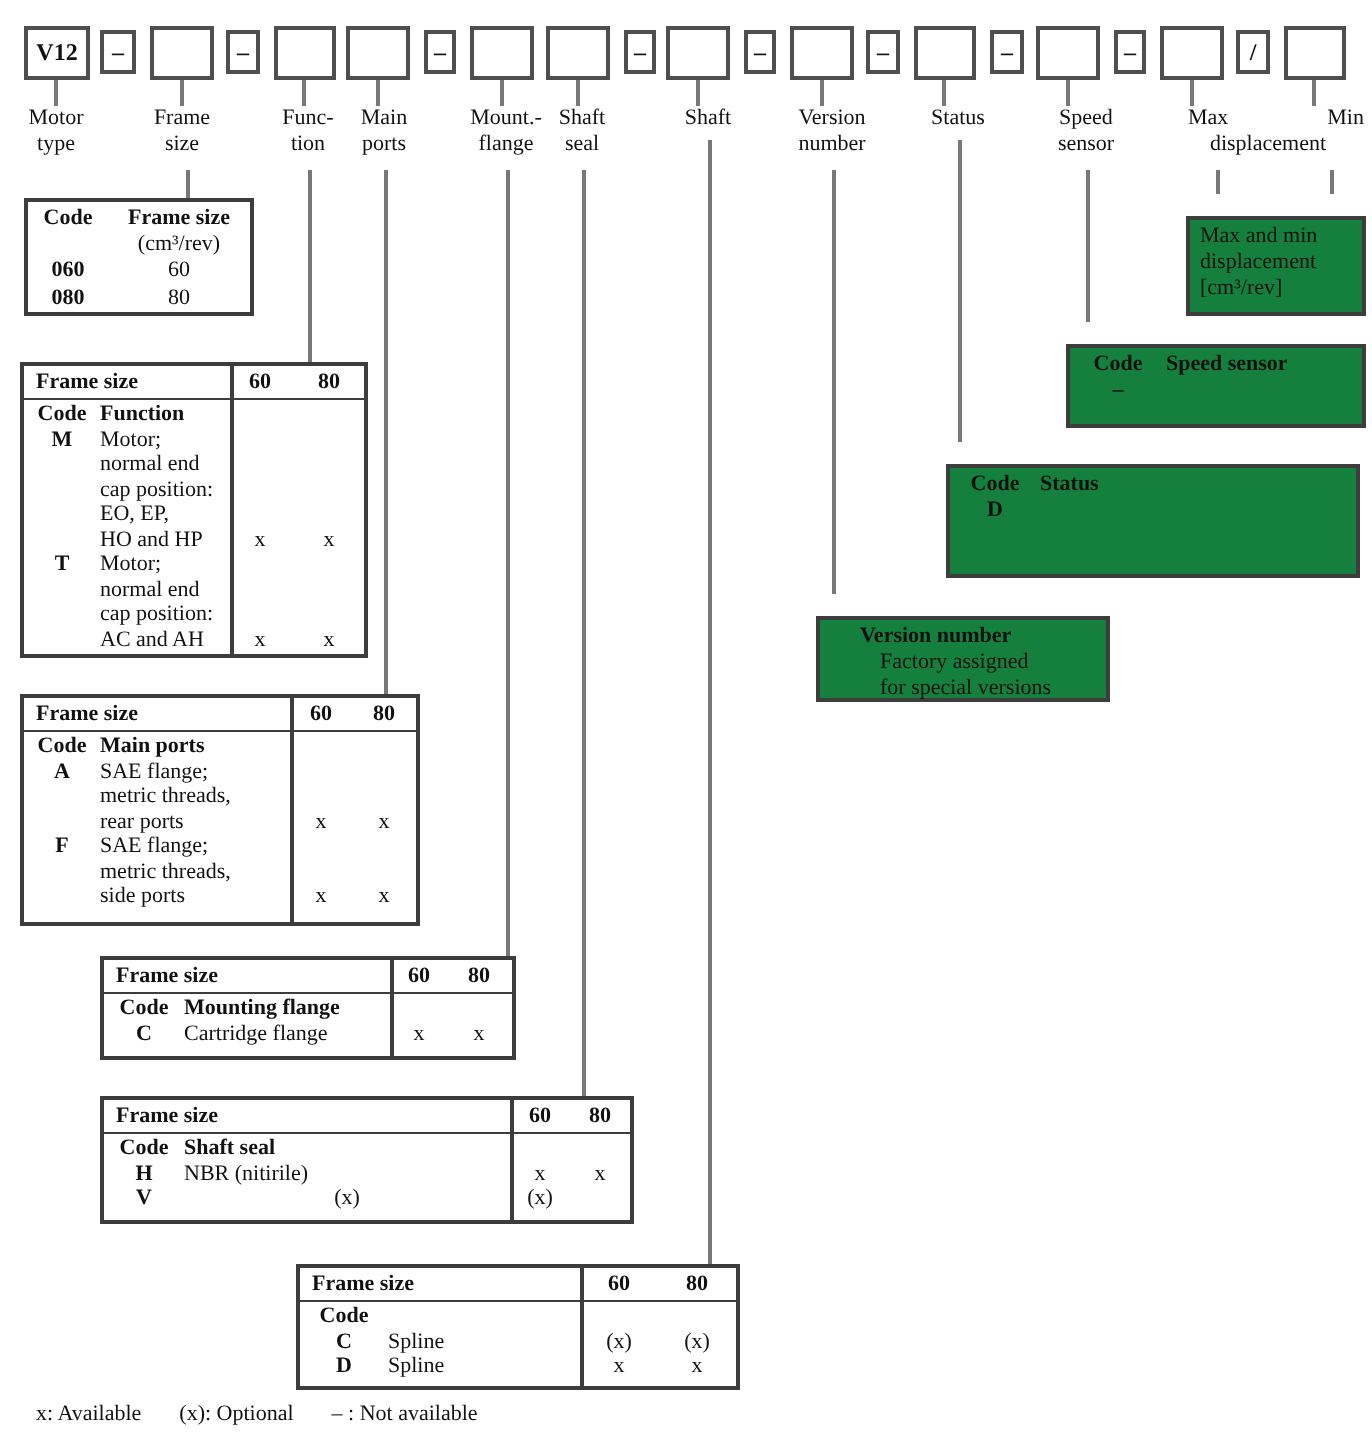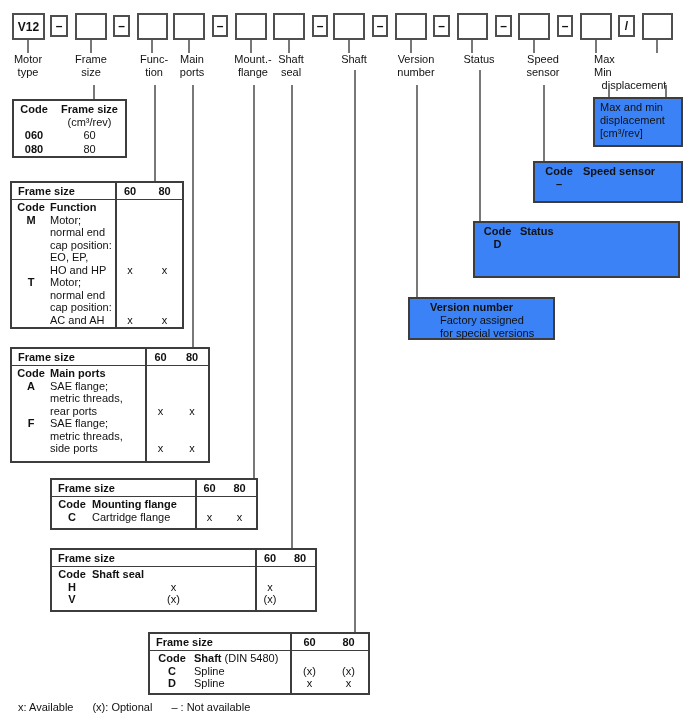--- a/index.html
+++ b/index.html
@@ -1,53 +1,53 @@
 <!DOCTYPE html>
 <html><head>
 <meta charset="utf-8">
 <style>
   html,body{margin:0;padding:0;background:#fff;}
   .canvas{position:relative;width:686px;height:722px;background:#ffffff;
-    font-family:Liberation Sans, sans-serif;color:#111;font-size:11px;overflow:hidden;}
+    font-family:Liberation Serif, serif;color:#111;font-size:11px;overflow:hidden;}
 
   
   .cbox{position:absolute;top:13px;height:27px;border:2px solid #4f4f4f;box-sizing:border-box;
     background:#fff;display:flex;align-items:center;justify-content:center;
     font-weight:bold;font-size:12px;}
   .sep{position:absolute;top:15px;height:22px;border:2px solid #4f4f4f;box-sizing:border-box;
     background:#fff;display:flex;align-items:center;justify-content:center;
     font-weight:bold;font-size:12px;}
 
   
   .stub{position:absolute;top:40px;height:13px;width:2px;background:#787878;}
   .vline{position:absolute;width:2px;background:#787878;}
 
   
   .flabel{position:absolute;top:53px;width:56px;text-align:center;line-height:13px;}
   .flabel span{display:block;}
   .maxmin{position:absolute;top:53px;left:586px;width:96px;line-height:13px;}
-  .maxmin .row1{display:flex;justify-content:space-between;padding-left:8px;flex-direction:column;}
+  .maxmin .row1{display:flex;justify-content:space-between;padding-left:8px;}
   .maxmin .row2{text-align:center;}
 
   
   .dtable{position:absolute;border:2px solid #3d3d3d;background:#fff;box-sizing:border-box;}
   .vdiv{position:absolute;top:0;bottom:0;width:1.5px;background:#3d3d3d;}
   .thdr{display:grid;align-items:center;height:16px;border-bottom:1.5px solid #3d3d3d;font-weight:bold;}
   .hspan{grid-column:1/3;padding-left:6px;}
   .chead{text-align:center;}
   .tsection{padding:1px 0 3px 0;}
   .srow{display:grid;}
   .ccol{text-align:center;font-weight:bold;align-self:start;line-height:12.5px;}
   .ncol{font-weight:bold;line-height:12.5px;}
   .ncol .sfx{font-weight:normal;}
   .dcol{white-space:pre;line-height:12.5px;}
   .mark{text-align:center;align-self:end;line-height:12.5px;}
 
   
-  .infobox{position:absolute;border:2px solid #3d3d3d;background:#3b82f6;box-sizing:border-box;padding:2px 0;}
+  .infobox{position:absolute;border:2px solid #3d3d3d;background:#15803d;box-sizing:border-box;padding:2px 0;margin-top:11px;}
   .ib-title{font-weight:bold;padding-left:20px;line-height:13px;}
   .ib-desc{white-space:pre;margin-left:30px;line-height:13px;}
   .grid2{display:grid;}
   .pre{white-space:pre;line-height:13px;}
   .ctr{text-align:center;}
 
   .legend{position:absolute;left:18px;top:701px;display:flex;gap:19px;line-height:13px;}
 </style>
 </head>
 <body>
@@ -259,20 +259,21 @@
       <span class="chead">60</span>
       <span class="chead">80</span>
     </div>
     <div class="tsection">
       <div class="srow" style="grid-template-columns:40px 223px">
         <span class="ccol">Code</span>
         <span class="ncol">Shaft seal</span>
       </div>
       <div class="srow" style="grid-template-columns:40px 163px 30px 30px">
         <span class="ccol">H</span>
+        <span class="dcol">NBR (nitirile)</span>
         <span class="mark">x</span>
         <span class="mark">x</span>
       </div>
       <div class="srow" style="grid-template-columns:40px 163px 30px 30px">
         <span class="ccol">V</span>
         <span class="mark">(x)</span>
         <span class="mark">(x)</span>
       </div>
     </div>
   </div>
@@ -280,21 +281,20 @@
   <div class="dtable" style="left:148px;top:632px;width:222px;height:63px">
     <div class="vdiv" style="left:140px"></div>
     <div class="thdr" style="grid-template-columns:44px 96px 39px 39px">
       <span class="hspan">Frame size</span>
       <span class="chead">60</span>
       <span class="chead">80</span>
     </div>
     <div class="tsection">
       <div class="srow" style="grid-template-columns:44px 178px">
         <span class="ccol">Code</span>
-        <span class="ncol"><b>Shaft</b> <span class="sfx">(DIN 5480)</span></span>
       </div>
       <div class="srow" style="grid-template-columns:44px 96px 39px 39px">
         <span class="ccol">C</span>
         <span class="dcol">Spline</span>
         <span class="mark">(x)</span>
         <span class="mark">(x)</span>
       </div>
       <div class="srow" style="grid-template-columns:44px 96px 39px 39px">
         <span class="ccol">D</span>
         <span class="dcol">Spline</span>

